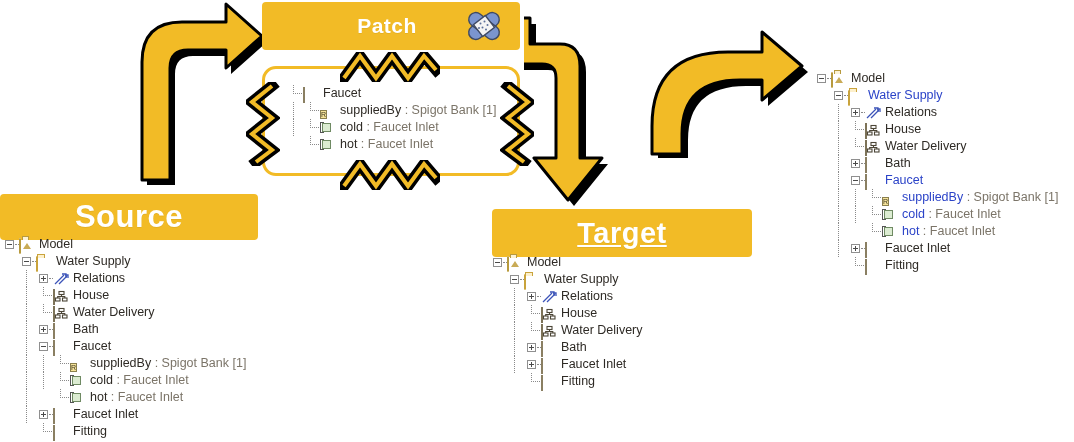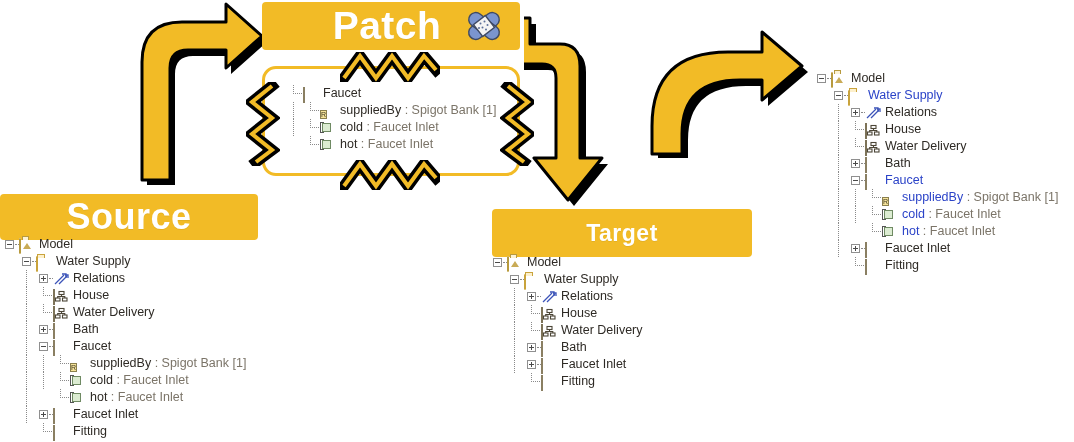--- a/index.html
+++ b/index.html
@@ -6,25 +6,25 @@
   body{width:1074px;height:442px;position:relative;overflow:hidden;
        font-family:"Liberation Sans", sans-serif;}
   #stage{position:absolute;left:0;top:0;width:1074px;height:442px;}
 
   
   .banner{position:absolute;background:#F2BB26;border-radius:4px;
           display:flex;align-items:center;justify-content:center;}
   .banner .btxt{color:#ffffff;font-weight:bold;letter-spacing:.5px;
                 text-shadow:0 1px 0 rgba(0,0,0,.06);}
   #banner-source{left:0px;top:194px;width:258px;height:46px;}
-  #banner-source .btxt{font-size:36px;}
+  #banner-source .btxt{font-size:31px;}
   #banner-patch{left:262px;top:2px;width:258px;height:48px;}
-  #banner-patch .btxt{font-size:39px;margin-right:8px;}
+  #banner-patch .btxt{font-size:21px;margin-right:8px;}
   #banner-target{left:492px;top:209px;width:260px;height:48px;}
-  #banner-target .btxt{font-size:23px;}
+  #banner-target .btxt{font-size:29px;text-decoration:underline;}
   #banner-result{left:816px;top:26px;width:258px;height:48px;}
   #banner-result .btxt{font-size:31px;}
 
   
   .bandage{position:absolute;right:16px;top:6px;width:40px;height:36px;}
 
   
   .tree{position:absolute;font-size:12.5px;line-height:17px;color:#2e2a25;
         white-space:nowrap;}
   #tree-source{left:4px;top:236px;}

